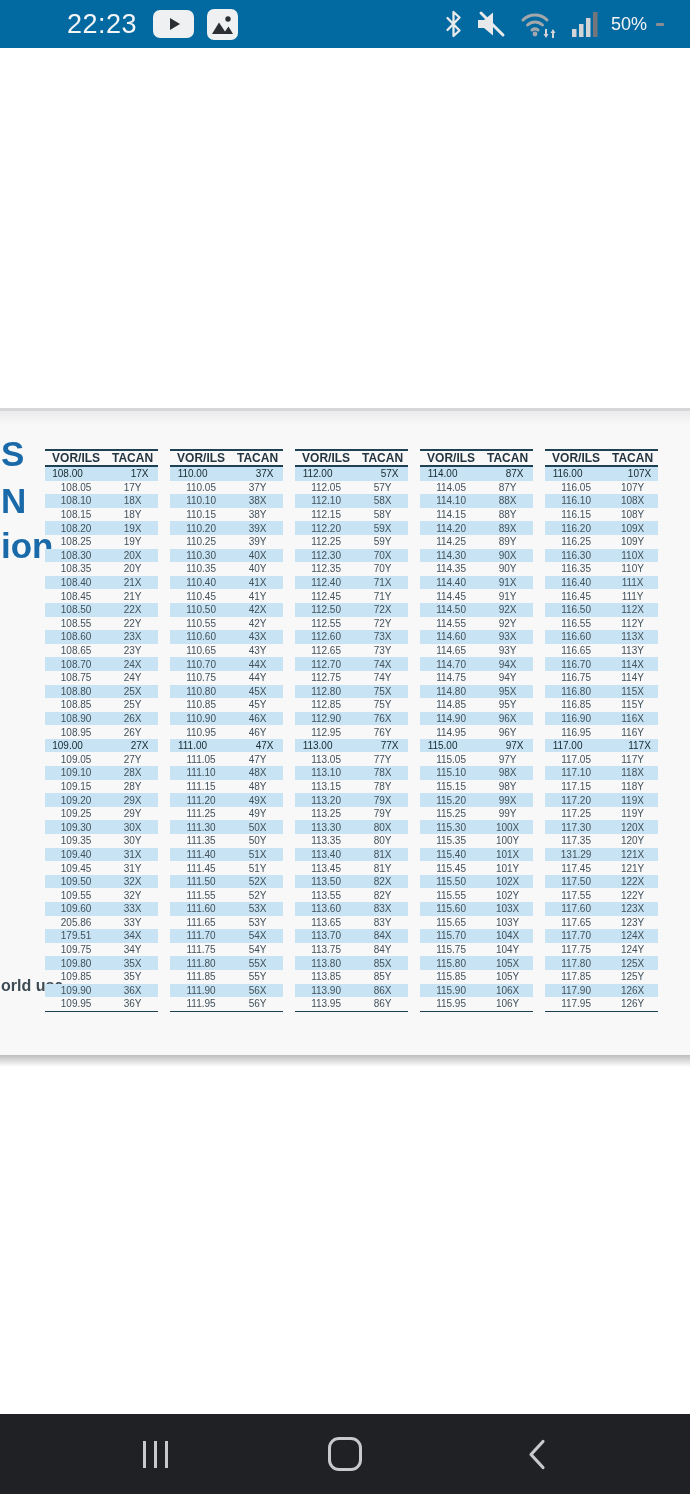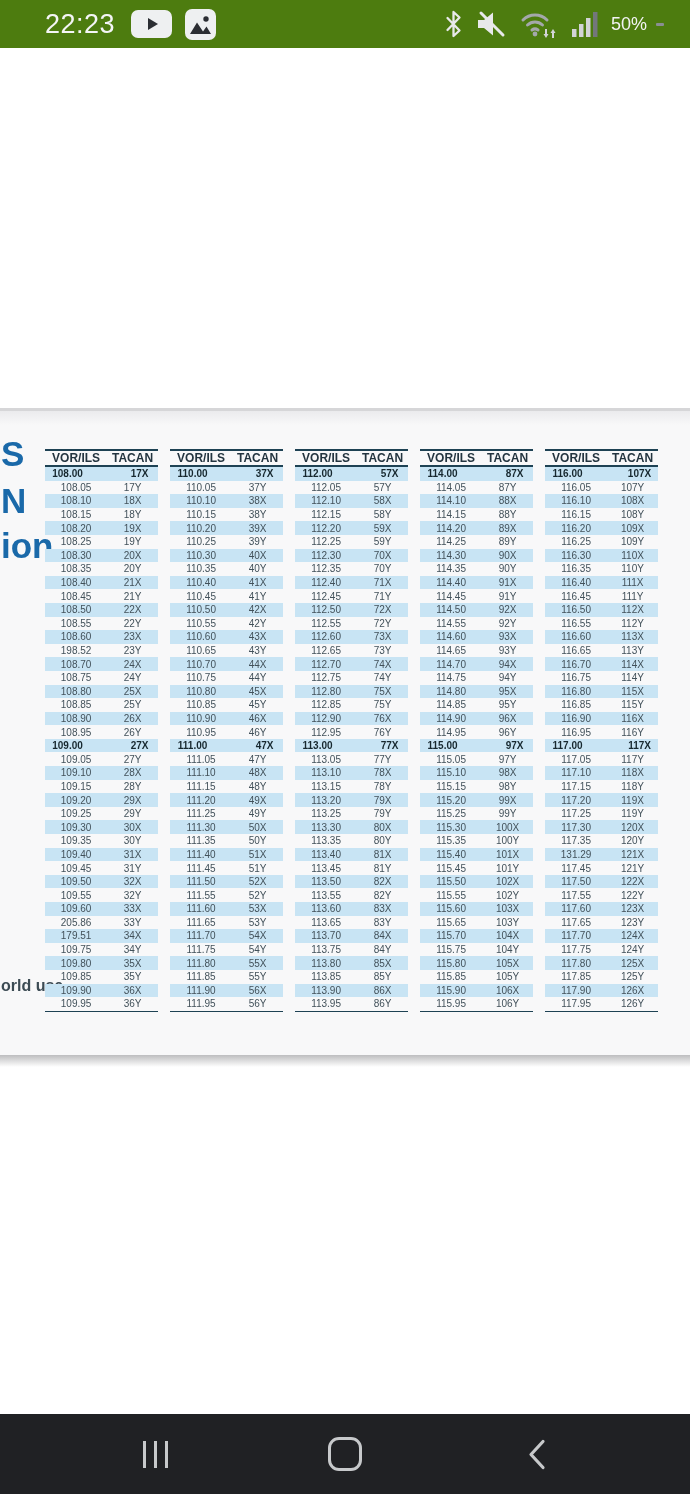--- a/index.html
+++ b/index.html
@@ -1,22 +1,22 @@
 <!DOCTYPE html>
 <html><head>
 <meta charset="utf-8">
 <style>
   * { margin:0; padding:0; box-sizing:border-box; }
   html,body { background:#000; }
   body { font-family:"Liberation Sans", sans-serif; }
   .screen { position:relative; width:690px; height:1494px; background:#ffffff; overflow:hidden; }
 
   
-  .statusbar { position:absolute; top:0; left:0; width:690px; height:48px; background:#4d7c0f;
-               display:flex; align-items:center; justify-content:space-between; padding:0 30px 0 45px; }
+  .statusbar { position:absolute; top:0; left:0; width:690px; height:48px; background:#0369a1;
+               display:flex; align-items:center; justify-content:space-between; padding:0 30px 0 67px; }
   .sb-left, .sb-right { display:flex; align-items:center; }
   .sb-time { color:#f4f5f6; font-size:27px; font-weight:500; letter-spacing:0.5px; margin-right:16px; }
   .yt { width:41px; height:28px; background:#eef0f1; border-radius:7px; display:flex; align-items:center; justify-content:center; margin-right:13px; }
   .yt-tri { width:0; height:0; border-left:10px solid #2b2e33; border-top:6px solid transparent; border-bottom:6px solid transparent; margin-left:2px; }
   .sb-right > * { margin-left:13px; }
   .pct { color:#f2f3f4; font-size:18px; font-weight:400; }
   .batt { position:relative; width:18px; height:29px; border-radius:3px; overflow:hidden; background:#8a8e93; }
   .batt-fill { position:absolute; left:0; right:0; bottom:0; height:55%; background:#f2f3f4; }
   .batt-nub { position:absolute; top:-3px; left:50%; margin-left:-4px; width:8px; height:3px; background:#8a8e93; border-radius:1px; }
   .batt-wrap { position:relative; margin-top:3px; }
@@ -38,21 +38,21 @@
   .footnote-frag { position:absolute; left:1px; top:566px; color:#3c4b54; font-size:16px; font-weight:600; }
 
   
   .tbl-wrap { position:absolute; left:45px; top:38px; width:615px; height:570px; }
   .grp { position:absolute; top:0; width:113px; border-top:2px solid #1e4254; background:transparent; }
   .g-head { display:flex; align-items:center; height:16px; border-bottom:2px solid #1e4254;
             font-size:12px; font-weight:700; color:#243540; }
   .g-body { }
   .row { display:flex; align-items:center; height:13.6px; font-size:10px; color:#42515a; }
   .row.shade { background:#c8e4f4; }
-  .row.bold { font-weight:700; color:#17282f;gap:31px; }
+  .row.bold { font-weight:400; color:#17282f;gap:31px; }
   .g-body { border-bottom:1.5px solid #1e4254; }
   .c1 { width:55%; text-align:center; }
   .c2 { width:45%; text-align:center; }
 
   
   .navbar { position:absolute; top:1414px; left:0; width:690px; height:80px; background:#202124; }
   .nav-recents { position:absolute; left:143px; top:27px; display:flex; }
   .nav-recents span { display:block; width:3px; height:27px; background:#c7c9cb; margin-right:8px; }
   .nav-recents span:last-child { margin-right:0; }
   .nav-home { position:absolute; left:328px; top:23px; width:34px; height:34px;
@@ -174,21 +174,21 @@
               </div>
               <div class="row">
                 <span class="c1">108.55</span>
                 <span class="c2">22Y</span>
               </div>
               <div class="row shade">
                 <span class="c1">108.60</span>
                 <span class="c2">23X</span>
               </div>
               <div class="row">
-                <span class="c1">198.52</span>
+                <span class="c1">108.65</span>
                 <span class="c2">23Y</span>
               </div>
               <div class="row shade">
                 <span class="c1">108.70</span>
                 <span class="c2">24X</span>
               </div>
               <div class="row">
                 <span class="c1">108.75</span>
                 <span class="c2">24Y</span>
               </div>

